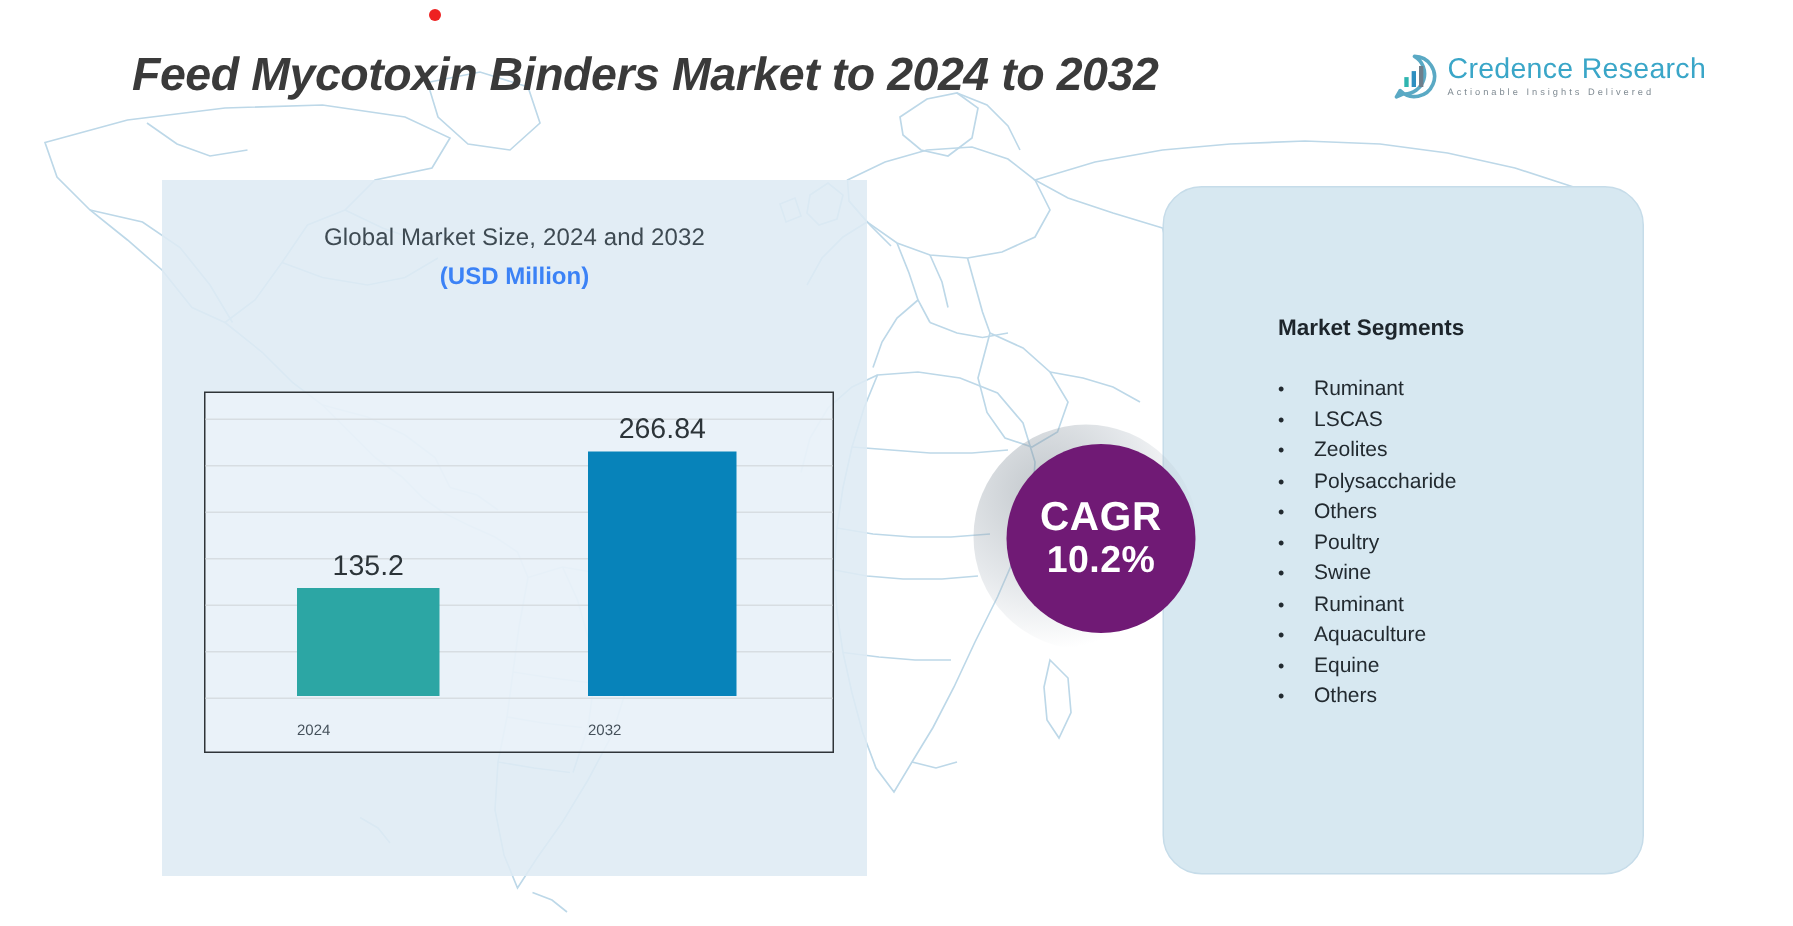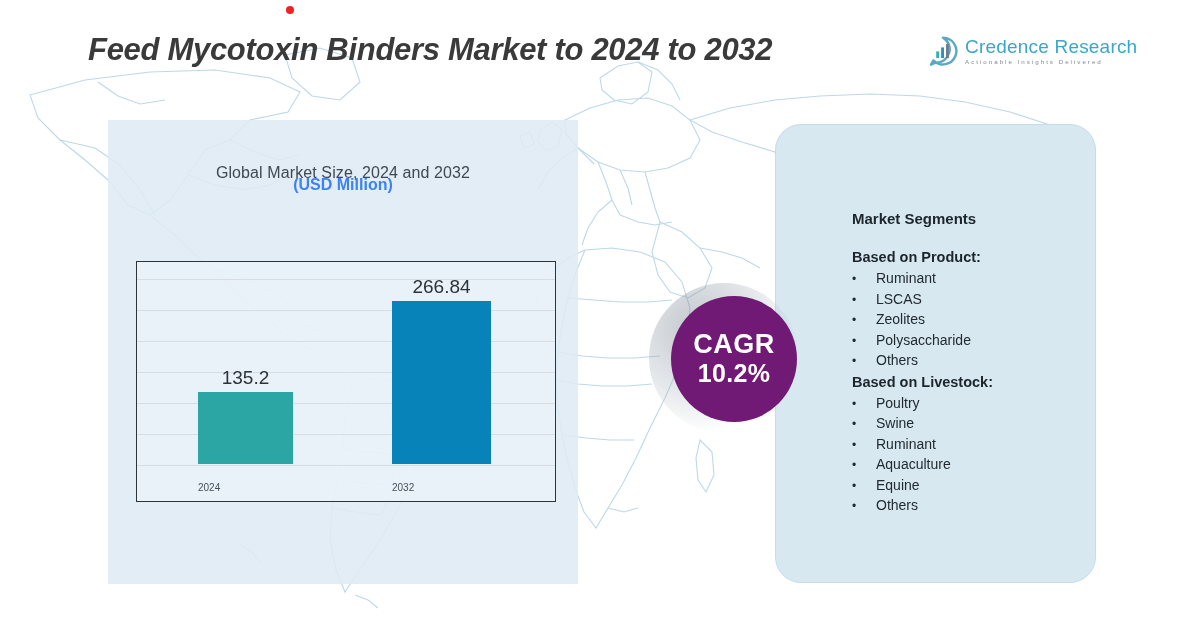--- a/index.html
+++ b/index.html
@@ -46,21 +46,21 @@
     margin-top:3px; white-space:nowrap;
   }
 
   
   .left-panel{
     position:absolute; left:108px; top:120px; width:470px; height:464px;
     background:rgba(222,234,244,0.88); z-index:1;
   }
 
   .chart-title{
-    position:absolute; left:108px; top:164px; width:470px; z-index:4;
+    position:absolute; left:108px; top:150px; width:470px; z-index:4;
     text-align:center; font-size:16px; color:#3e4a52; letter-spacing:.1px;
   }
   .chart-subtitle{
     position:absolute; left:108px; top:176px; width:470px; z-index:4;
     text-align:center; font-size:16px; font-weight:bold; color:#3b82f6;
   }
 
   
   .chart-frame{
     position:absolute; left:136px; top:261px; width:420px; height:241px;
@@ -254,21 +254,20 @@
 <div class="cagr-circle">
   <span class="cagr-label">CAGR</span>
   <span class="cagr-value">10.2%</span>
 </div>
 
 <div class="right-panel"></div>
 
 <div class="seg-wrap">
   <div class="seg-title">Market Segments</div>
 
-  <div class="seg-group-title">Based on Product:</div>
   <ul class="seg-list">
     <li>
         <span class="seg-bullet">•</span>
         <span>Ruminant</span>
       </li>
     <li>
         <span class="seg-bullet">•</span>
         <span>LSCAS</span>
       </li>
     <li>
@@ -278,21 +277,20 @@
     <li>
         <span class="seg-bullet">•</span>
         <span>Polysaccharide</span>
       </li>
     <li>
         <span class="seg-bullet">•</span>
         <span>Others</span>
       </li>
   </ul>
 
-  <div class="seg-group-title" style="margin-top:2px;">Based on Livestock:</div>
   <ul class="seg-list">
     <li>
         <span class="seg-bullet">•</span>
         <span>Poultry</span>
       </li>
     <li>
         <span class="seg-bullet">•</span>
         <span>Swine</span>
       </li>
     <li>

